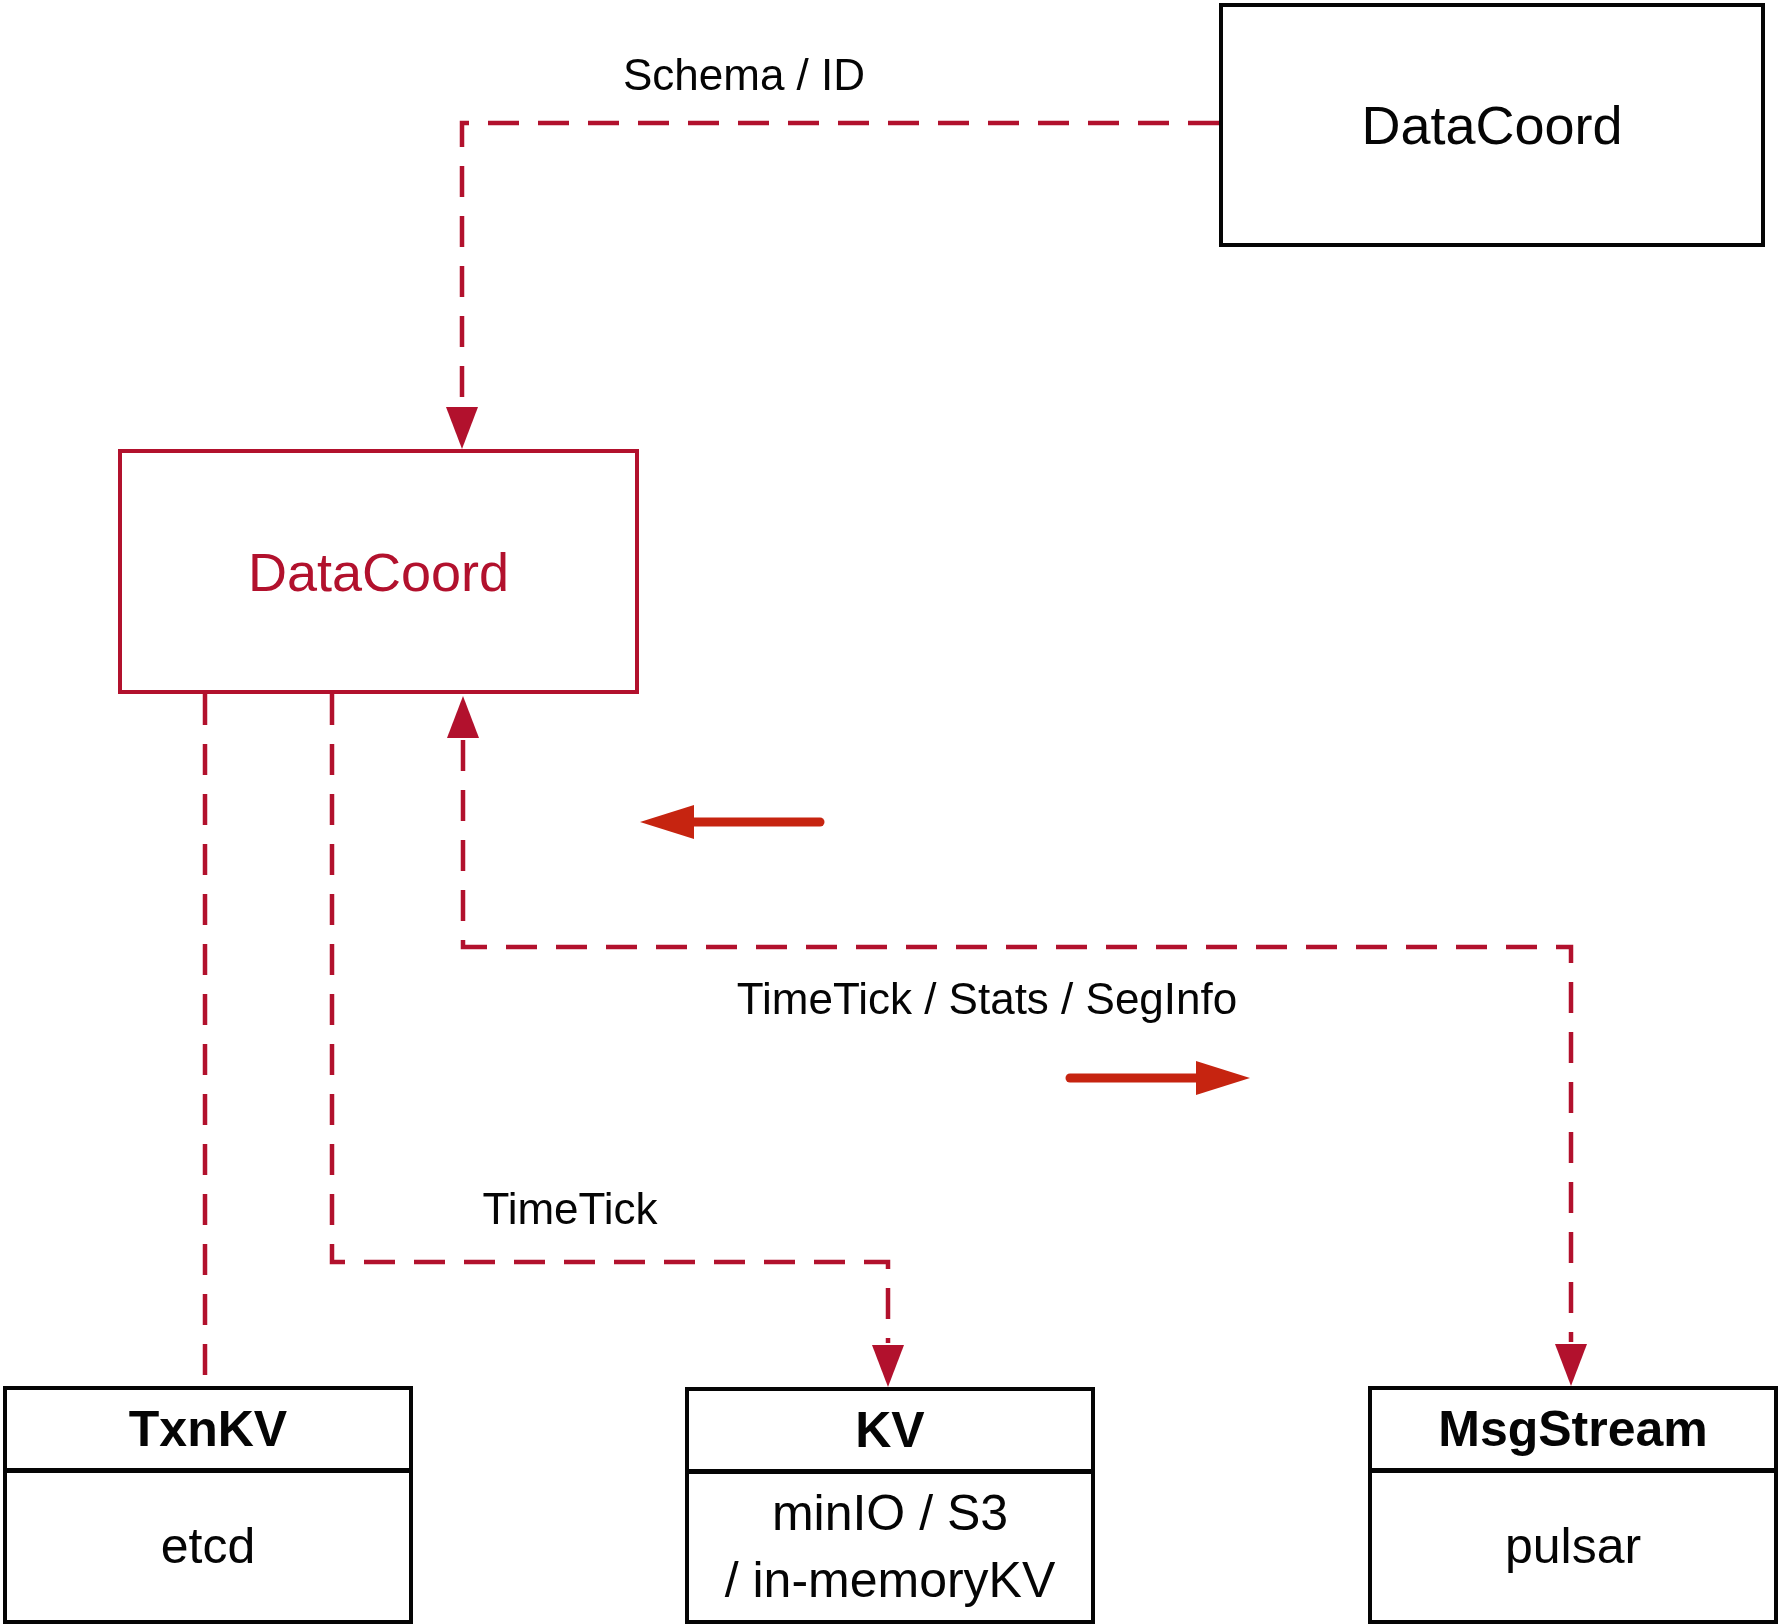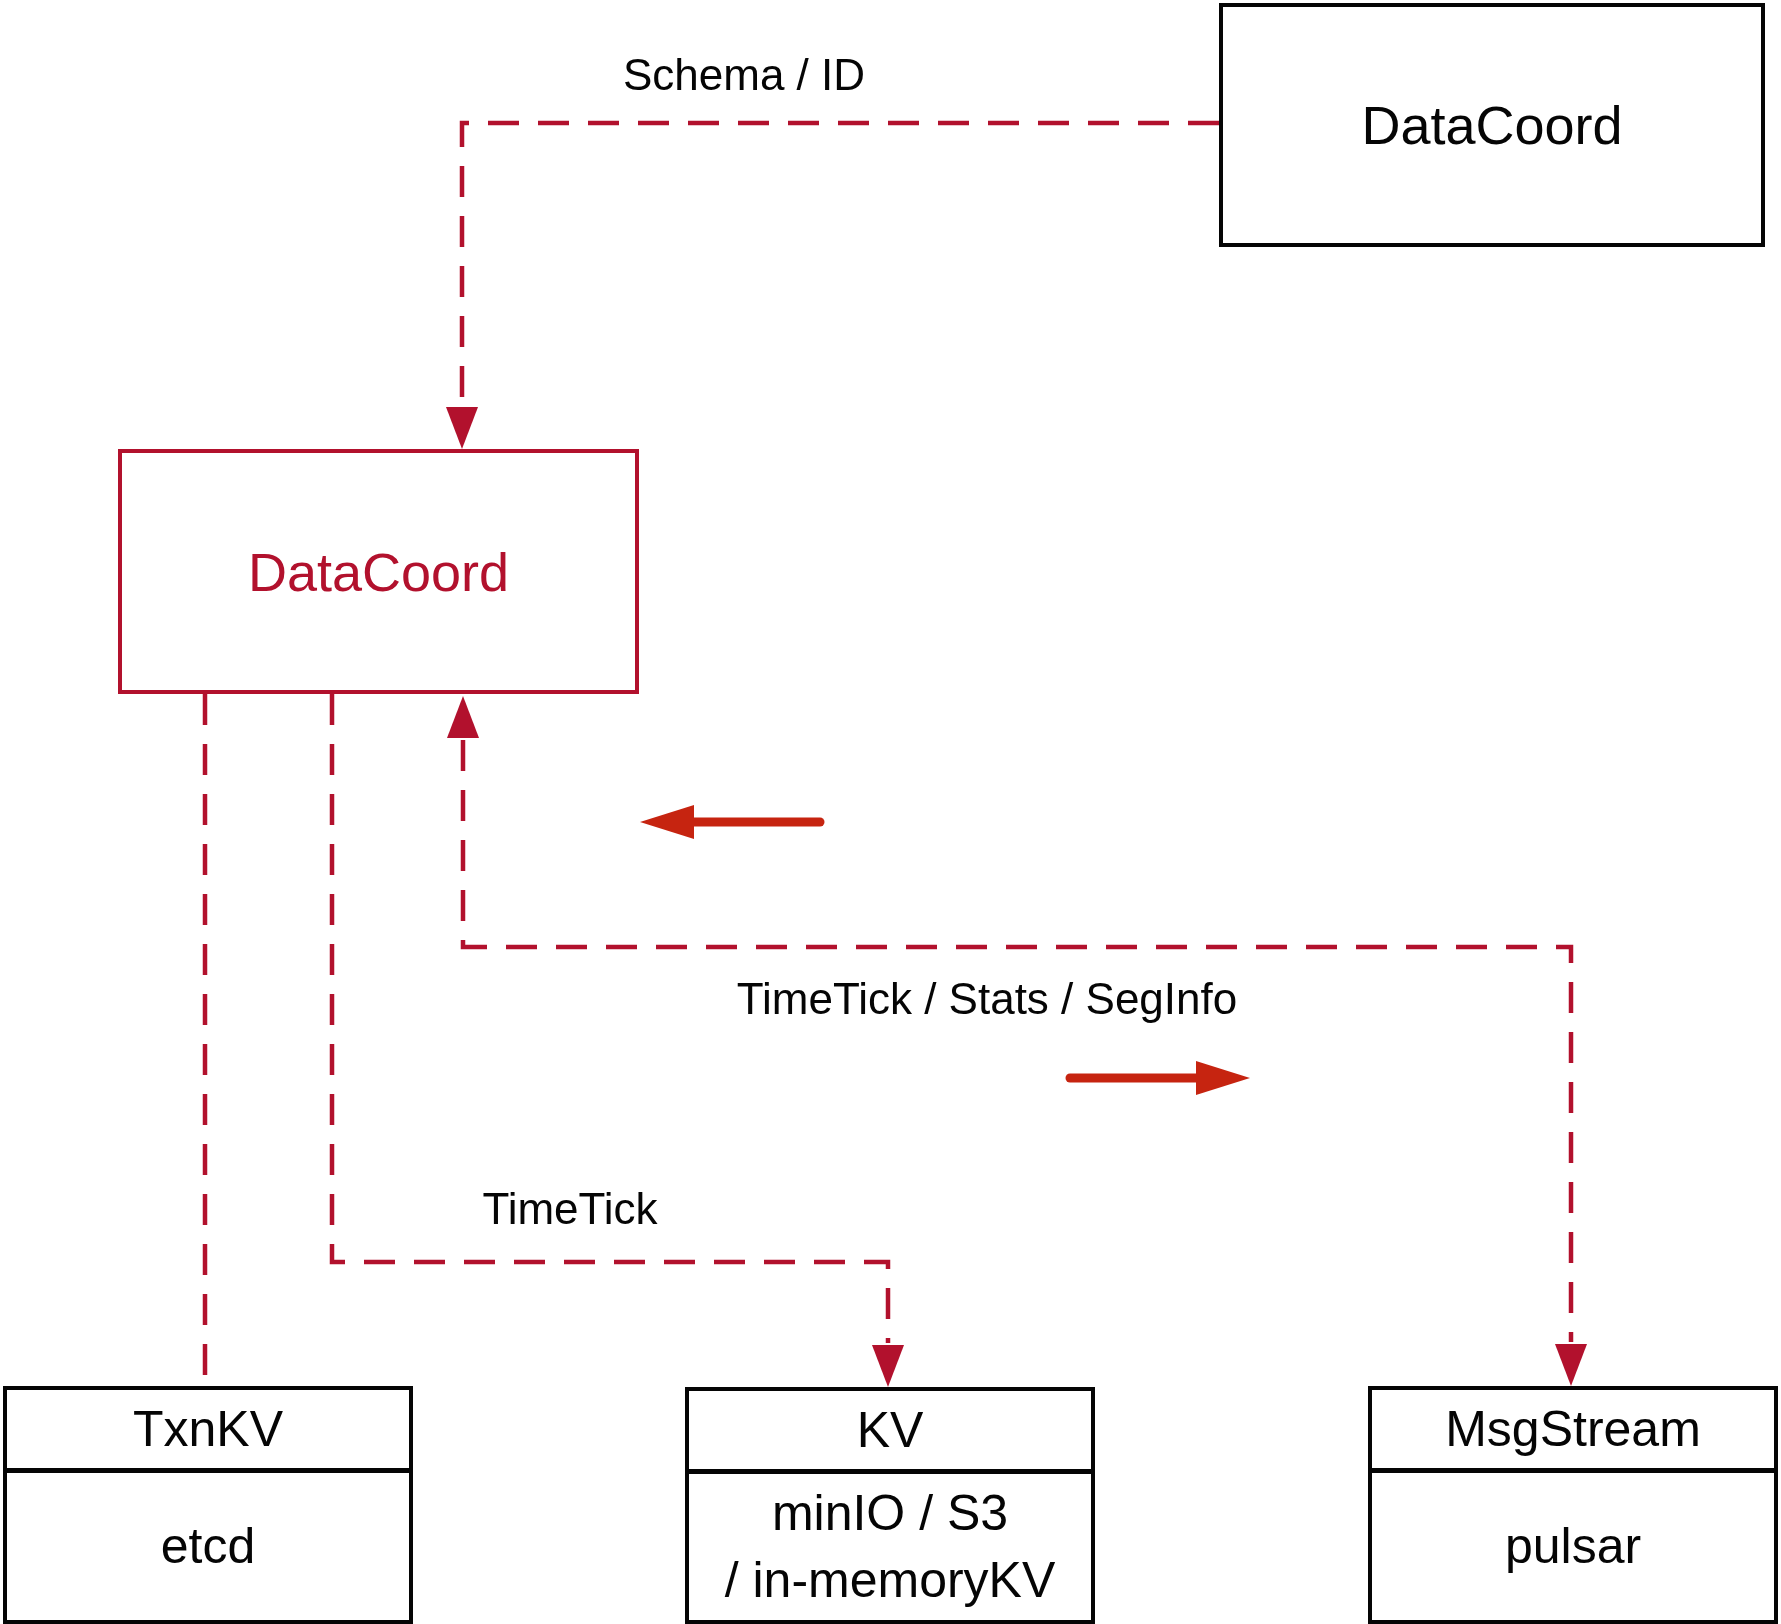--- a/index.html
+++ b/index.html
@@ -32,21 +32,21 @@
   .node.accent .node-label{color:var(--crimson);}
 
   .node.stacked{
     border:4px solid var(--ink);
     display:flex;flex-direction:column;
   }
   .stack-header{
     height:78px;flex:0 0 78px;
     border-bottom:5px solid var(--ink);
     display:flex;align-items:center;justify-content:center;
-    font-weight:normal;font-size:50px;white-space:nowrap;
+    font-weight:bold;font-size:50px;white-space:nowrap;
   }
   .stack-body{
     flex:1 1 auto;
     display:flex;flex-direction:column;align-items:center;justify-content:center;
     font-size:50px;line-height:67px;text-align:center;white-space:nowrap;
   }
 
   .edge-label{
     position:absolute;
     transform:translateX(-50%);

